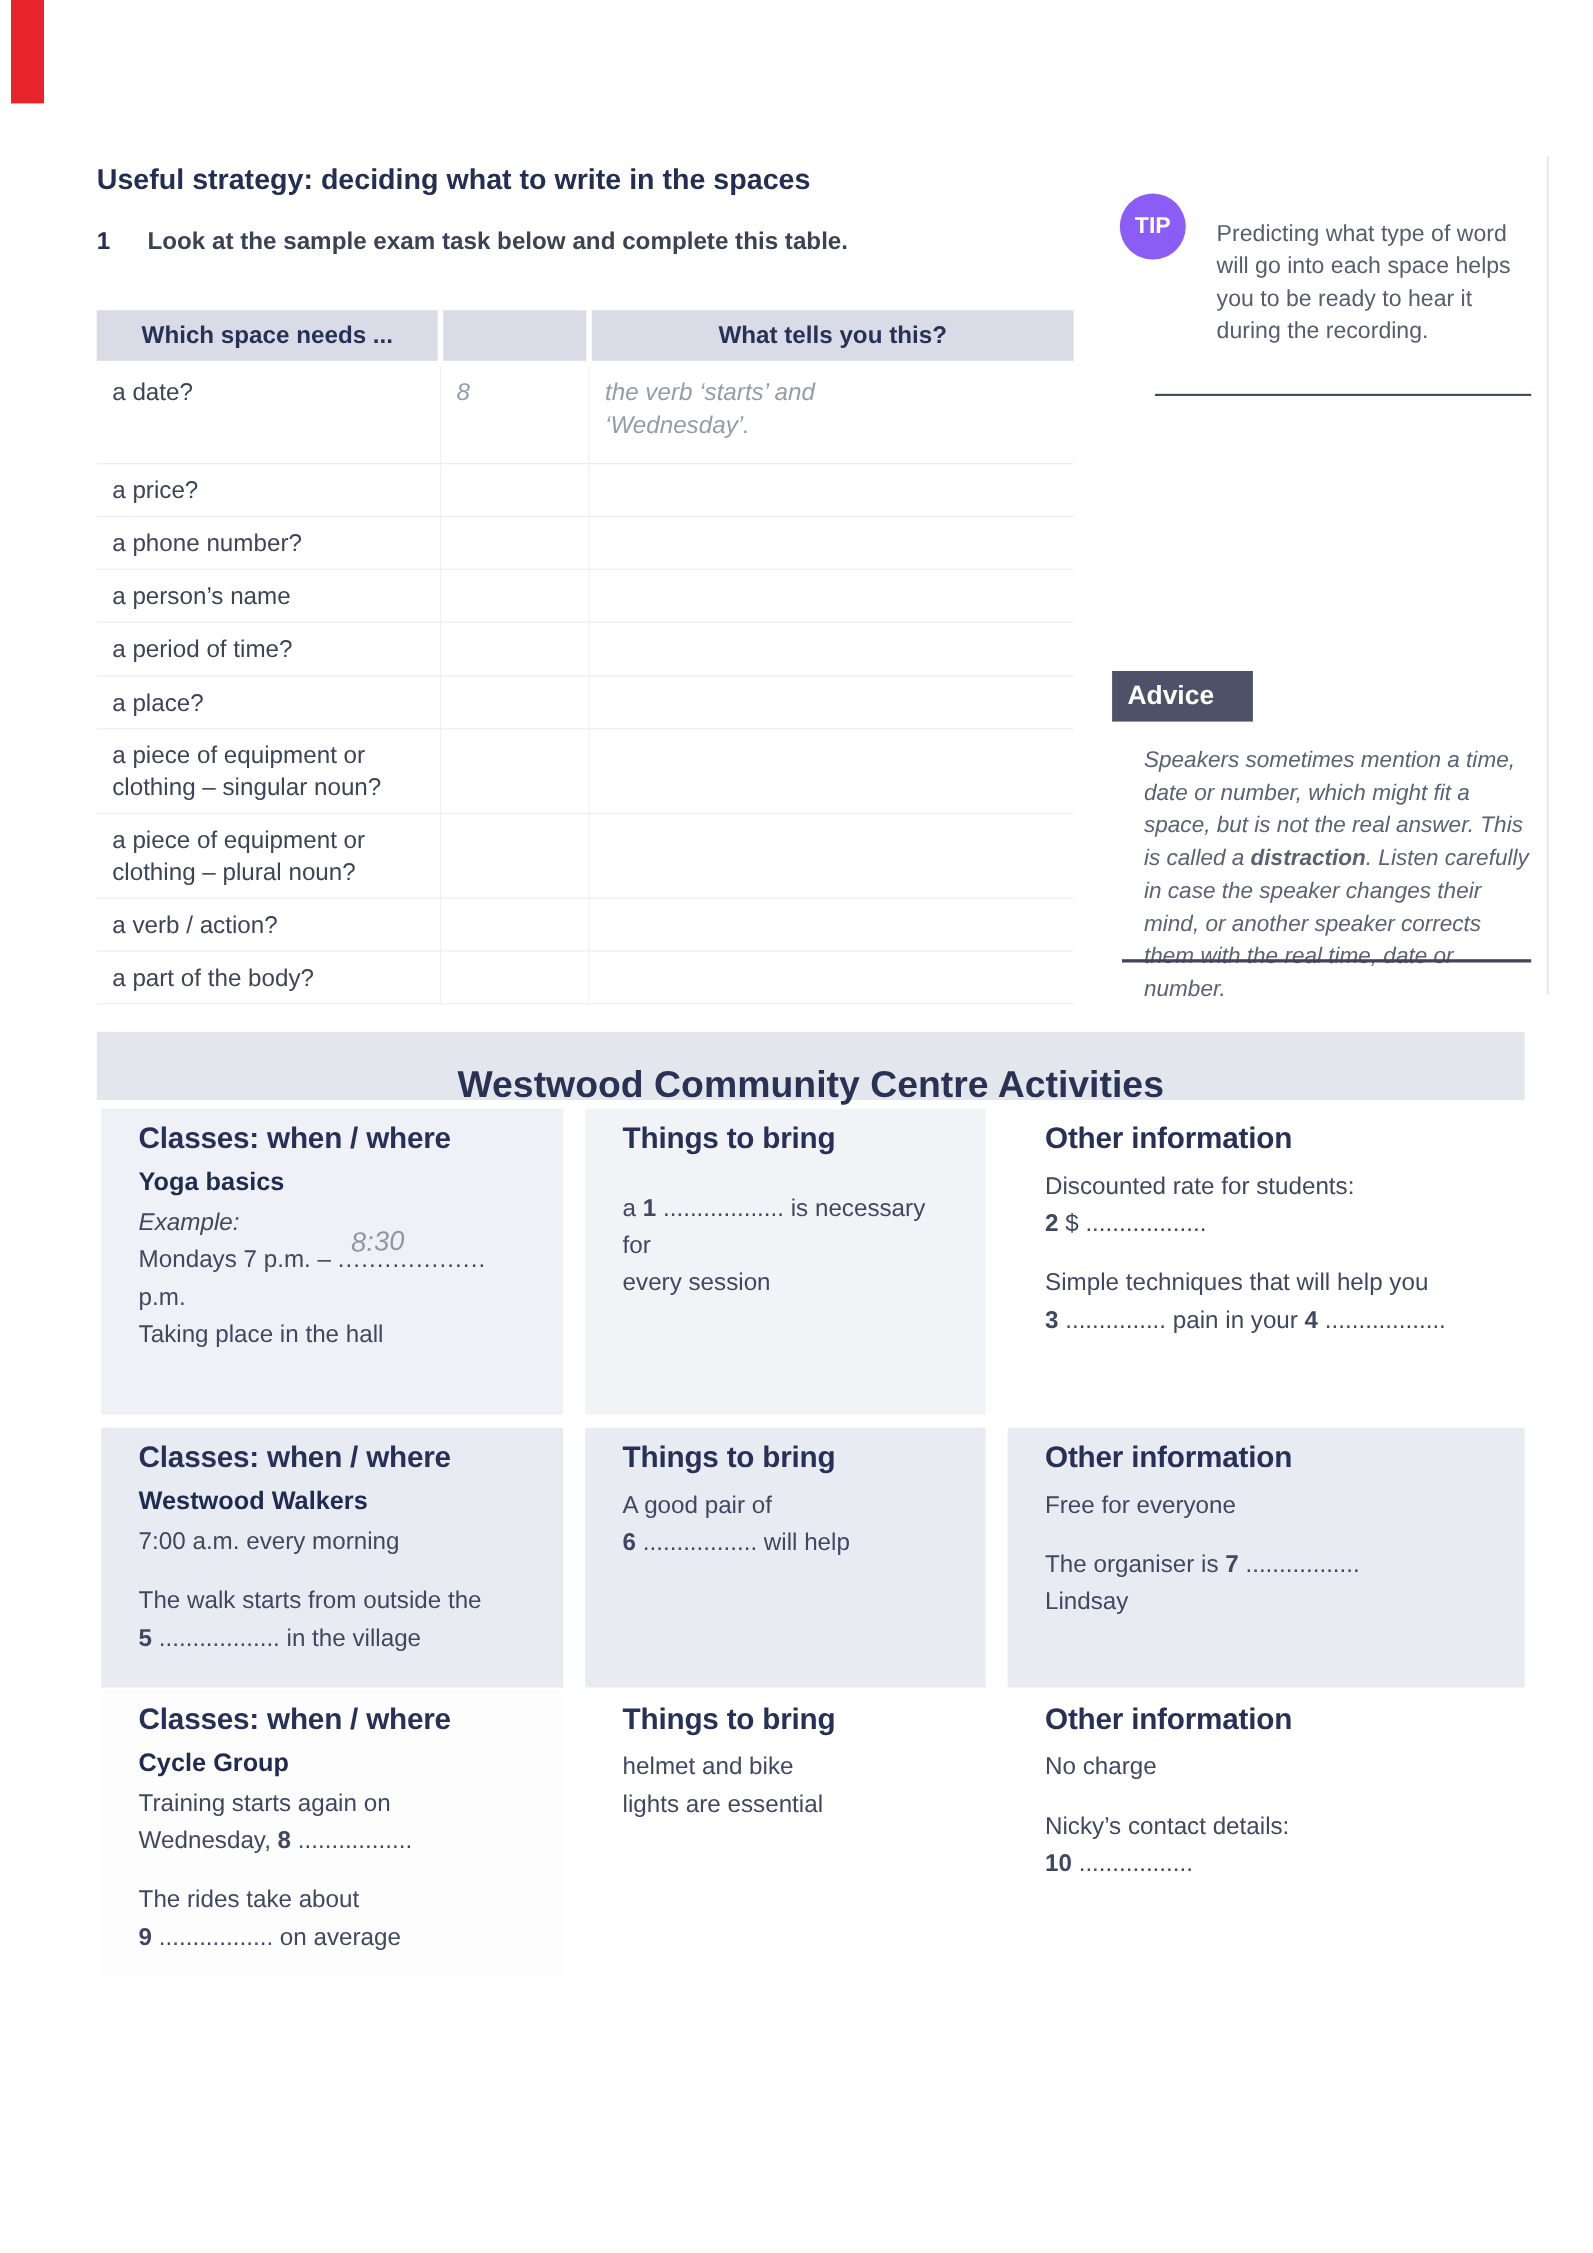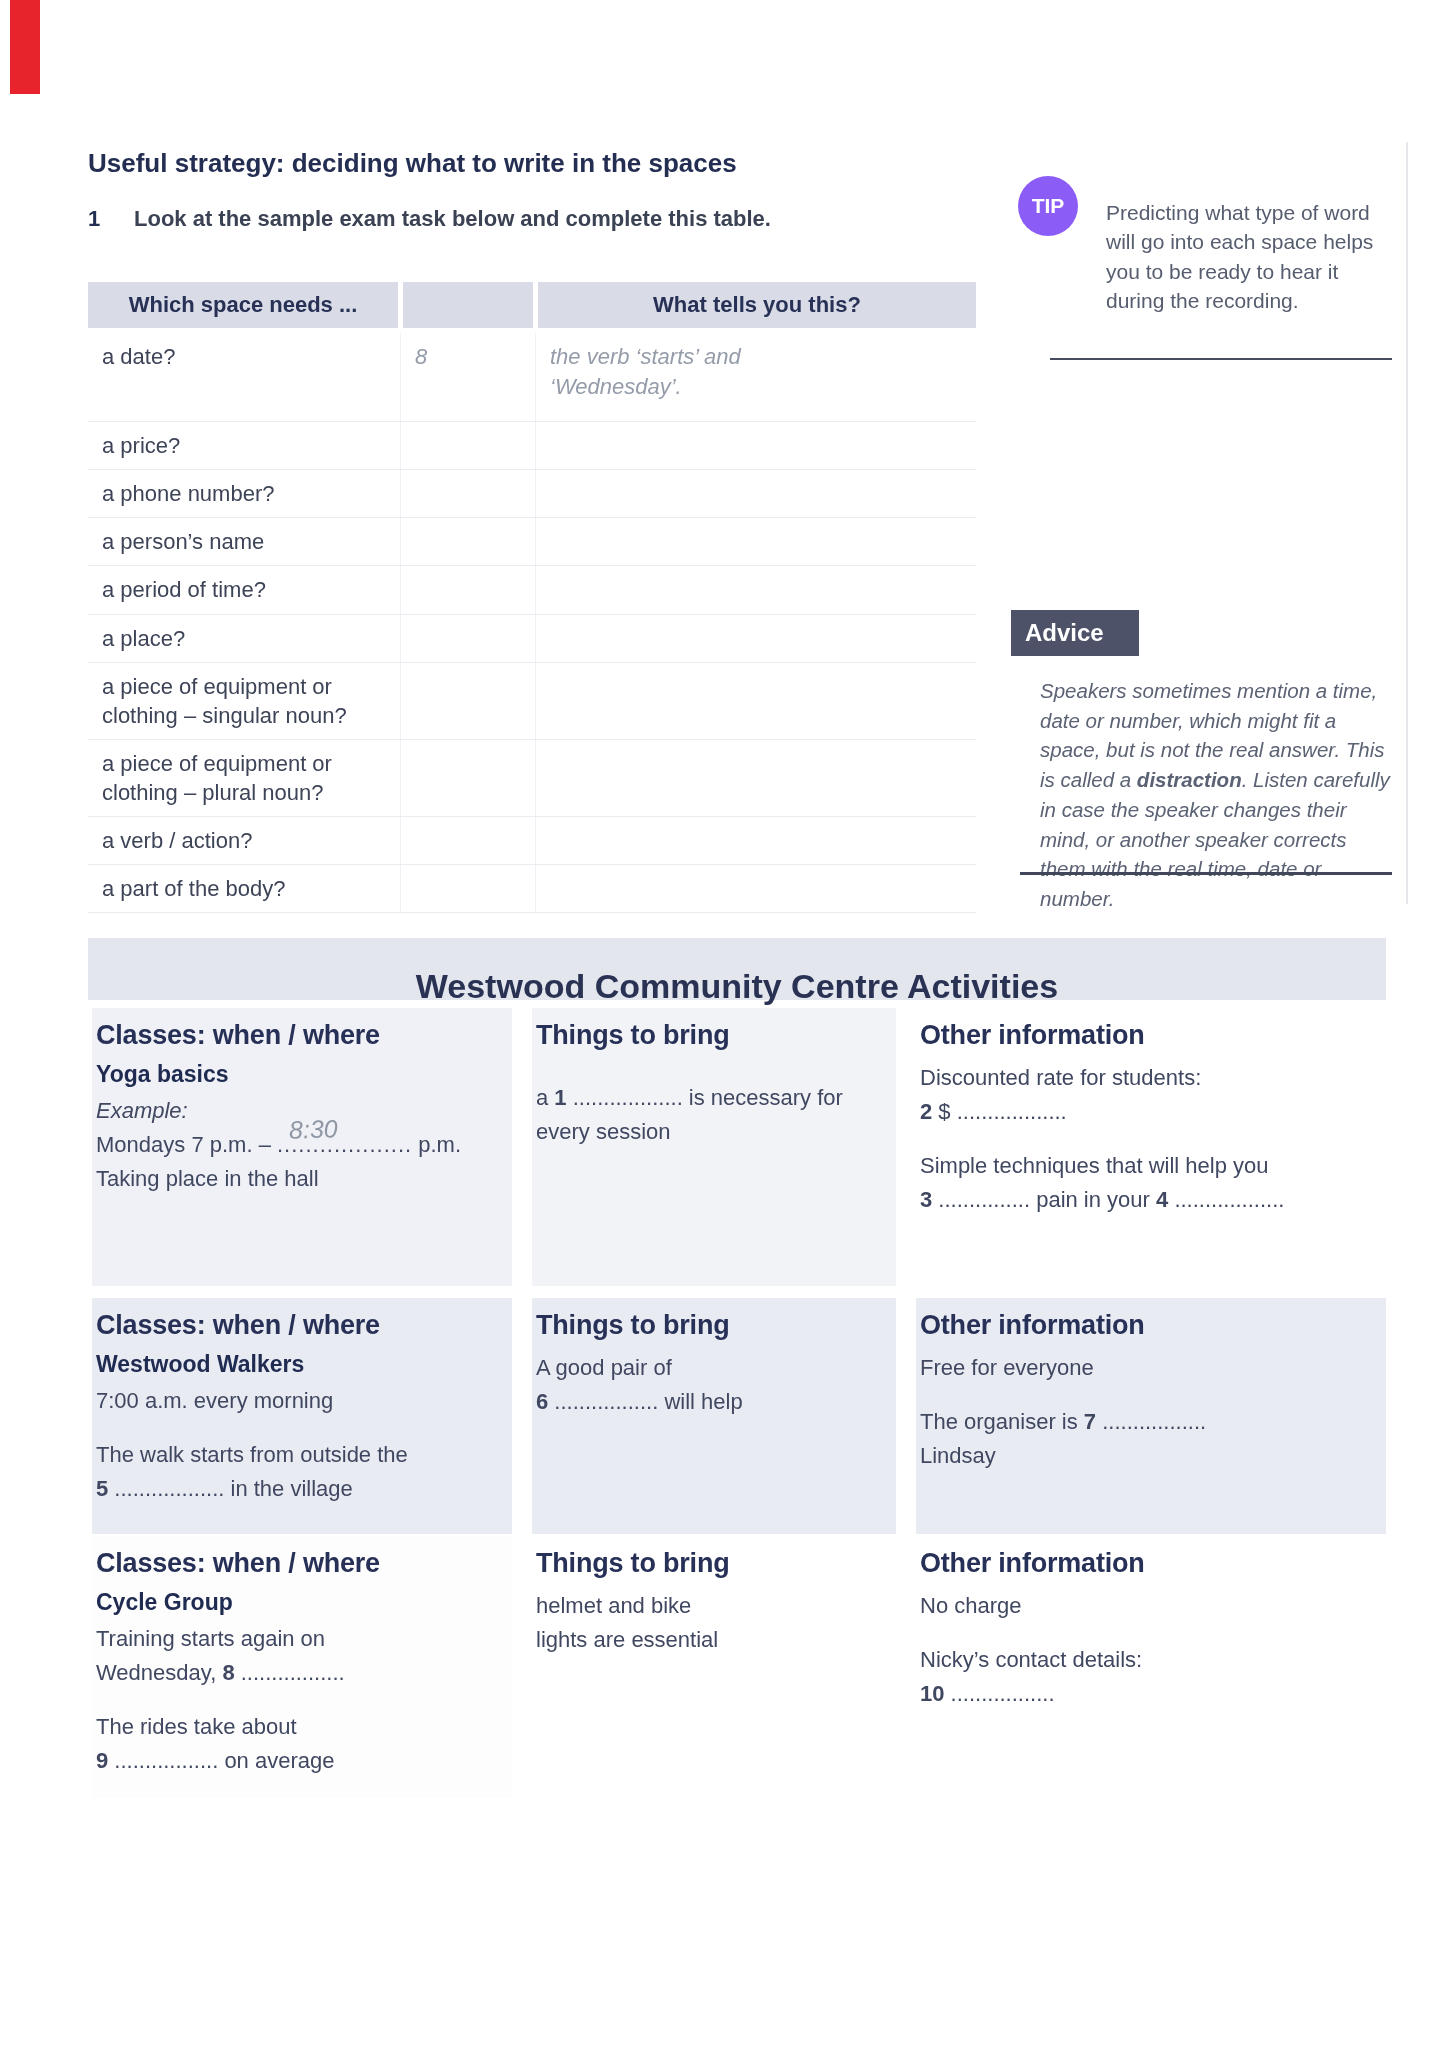--- a/index.html
+++ b/index.html
@@ -40,21 +40,21 @@
   
   .advice-label{position:absolute;left:1011px;top:610px;width:128px;height:46px;background:#4d5268;
         color:#ffffff;font-size:24px;font-weight:700;line-height:46px;padding-left:14px;box-sizing:border-box;}
   .advice-text{position:absolute;left:1040px;top:676px;width:352px;font-size:20.5px;color:#5b6274;line-height:1.45;}
   .advice-rule{position:absolute;left:1020px;top:872px;width:372px;height:3px;background:#41465a;}
 
   
   .ws-band{position:absolute;left:88px;top:938px;width:1298px;height:62px;background:#e4e6ee;}
   .ws-title{font-size:34px;font-weight:700;color:#2a3254;text-align:center;line-height:62px;margin:17px;}
   .ws-grid{position:absolute;left:0;top:0;width:100%;height:100%;}
-  .ws-box{position:absolute;box-sizing:border-box;padding:12px 4px;}
+  .ws-box{position:absolute;box-sizing:border-box;padding:12px 34px;}
   .box-heading{font-size:27px;font-weight:700;color:#273056;margin:0 0 10px 0;letter-spacing:-0.2px;}
   .box-title{font-size:23px;font-weight:700;color:#202b51;margin:0 0 6px 0;}
   .box-line{font-size:22px;color:#404760;line-height:34px;min-height:34px;}
   .box-line.blank{min-height:20px;height:20px;}
 
   
   .sg-b{font-weight:700;}
   .sg-i{font-style:italic;}
   .sg-bi{font-weight:700;font-style:italic;}
   .sg-hand{position:relative;display:inline-block;}

